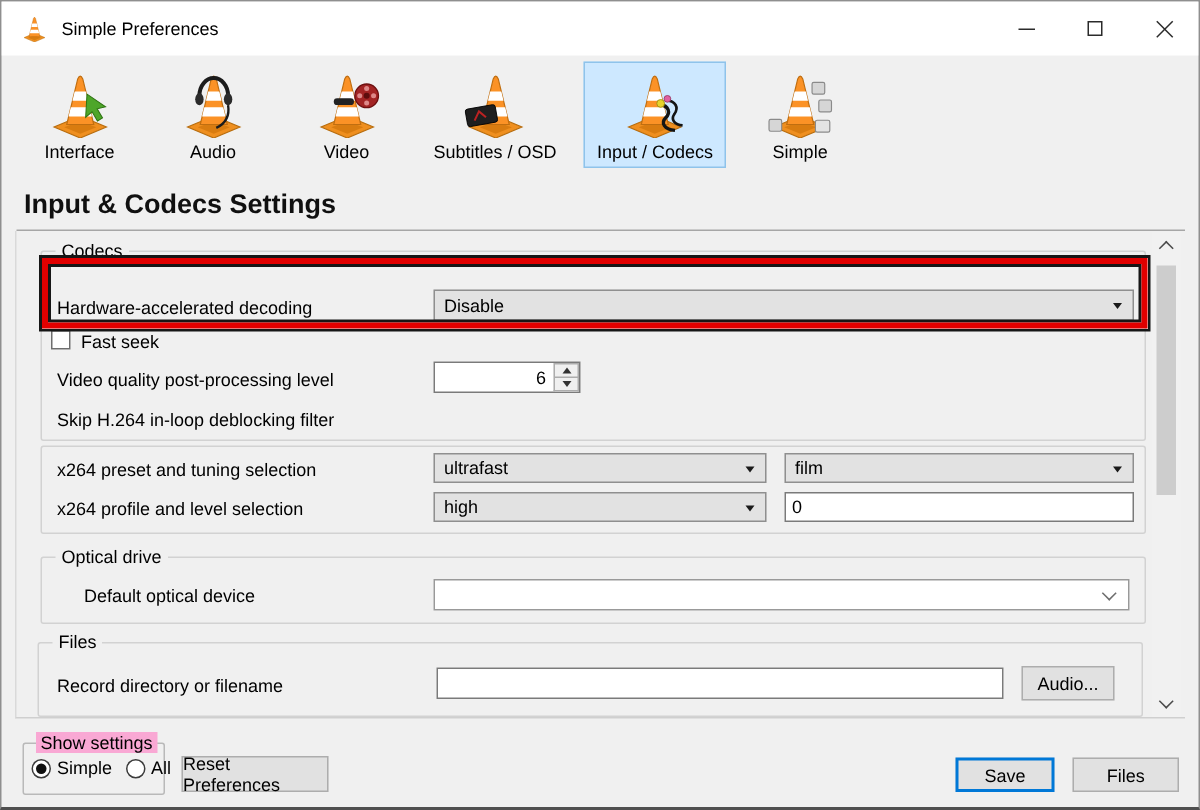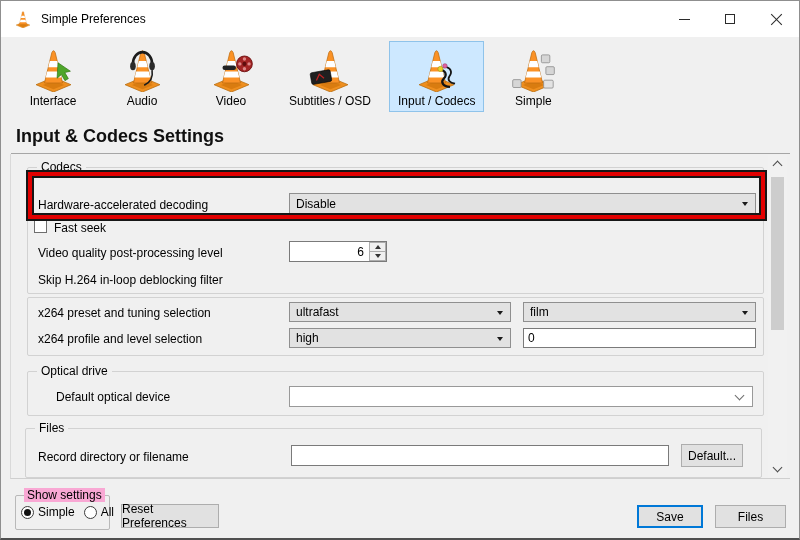--- a/index.html
+++ b/index.html
@@ -255,21 +255,21 @@
   <div class="combobox-editable" style="left:288px; top:385px; width:464px;">
     <span class="chev" style="right:9px; top:5px;"></span>
   </div>
 
   <div class="groupbox" style="left:24px; top:427px; width:737px; height:50px;">
     <span class="gb-label">Files</span>
   </div>
   <span class="row-label" style="left:37px; top:449px;">Record directory or filename</span>
   <input class="text-input" style="left: 290px; top: 444px; width: 378px;" value="">
   <div class="btn" style="position:absolute; left:680px; top:443px; width:62px; height:23px;">
-    <span>Default...</span>
+    <span>Audio...</span>
   </div>
 
   <div class="annotation"></div>
 
   <div class="scrollbar">
     <div class="sb-btn up">
         <span class="sb-chev up"></span>
       </div>
     <div class="sb-thumb"></div>
     <div class="sb-btn down">

